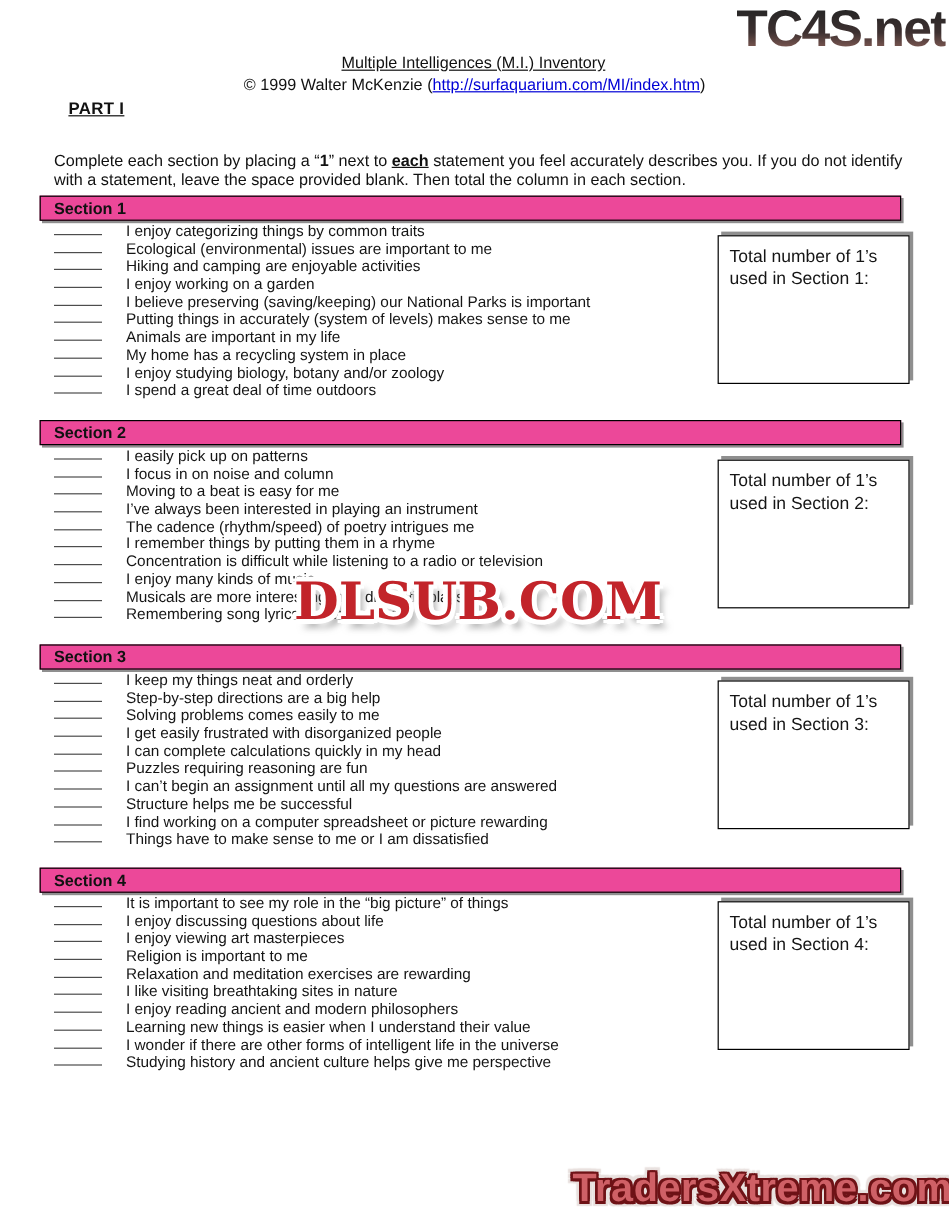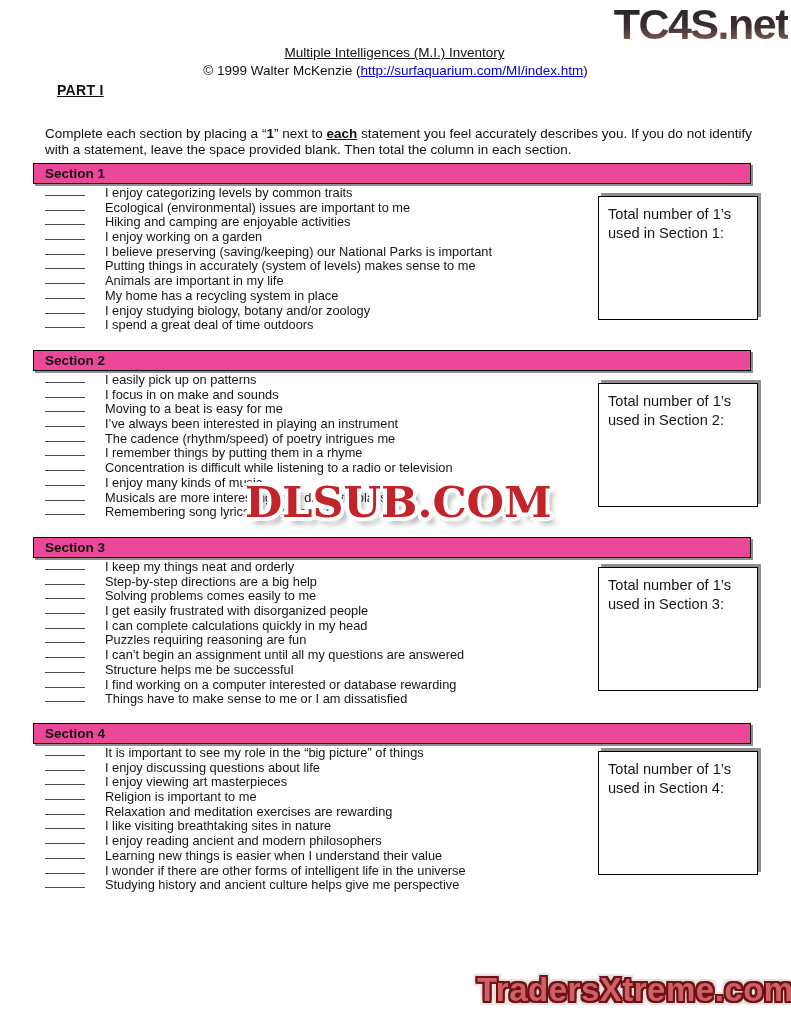--- a/index.html
+++ b/index.html
@@ -95,21 +95,21 @@
   <p id="instructions"><span>Complete each section by placing a “</span><span class="b">1</span><span>” next to </span><span class="bu">each</span><span> statement you feel accurately describes you. If you do not identify with a statement, leave the space provided blank. Then total the column in each section.</span></p>
 
   <div id="sections">
     <div class="section" style="top: 163px;">
       <div class="section-header">
         <span class="section-label">Section 1</span>
       </div>
       <div class="rows">
           <div class="row">
             <span class="blank"></span>
-            <span class="stmt">I enjoy categorizing levels by common traits</span>
+            <span class="stmt">I enjoy categorizing things by common traits</span>
           </div>
           <div class="row">
             <span class="blank"></span>
             <span class="stmt">Ecological (environmental) issues are important to me</span>
           </div>
           <div class="row">
             <span class="blank"></span>
             <span class="stmt">Hiking and camping are enjoyable activities</span>
           </div>
           <div class="row">
@@ -151,21 +151,21 @@
       <div class="section-header">
         <span class="section-label">Section 2</span>
       </div>
       <div class="rows">
           <div class="row">
             <span class="blank"></span>
             <span class="stmt">I easily pick up on patterns</span>
           </div>
           <div class="row">
             <span class="blank"></span>
-            <span class="stmt">I focus in on make and sounds</span>
+            <span class="stmt">I focus in on noise and column</span>
           </div>
           <div class="row">
             <span class="blank"></span>
             <span class="stmt">Moving to a beat is easy for me</span>
           </div>
           <div class="row">
             <span class="blank"></span>
             <span class="stmt">I’ve always been interested in playing an instrument</span>
           </div>
           <div class="row">
@@ -231,21 +231,21 @@
           <div class="row">
             <span class="blank"></span>
             <span class="stmt">I can’t begin an assignment until all my questions are answered</span>
           </div>
           <div class="row">
             <span class="blank"></span>
             <span class="stmt">Structure helps me be successful</span>
           </div>
           <div class="row">
             <span class="blank"></span>
-            <span class="stmt">I find working on a computer interested or database rewarding</span>
+            <span class="stmt">I find working on a computer spreadsheet or picture rewarding</span>
           </div>
           <div class="row">
             <span class="blank"></span>
             <span class="stmt">Things have to make sense to me or I am dissatisfied</span>
           </div>
         </div>
       <div class="total-box" style="top: 30px;">
         <div class="total-line1">Total number of 1’s</div>
         <div class="total-line2">used in Section 3:</div>
       </div>

